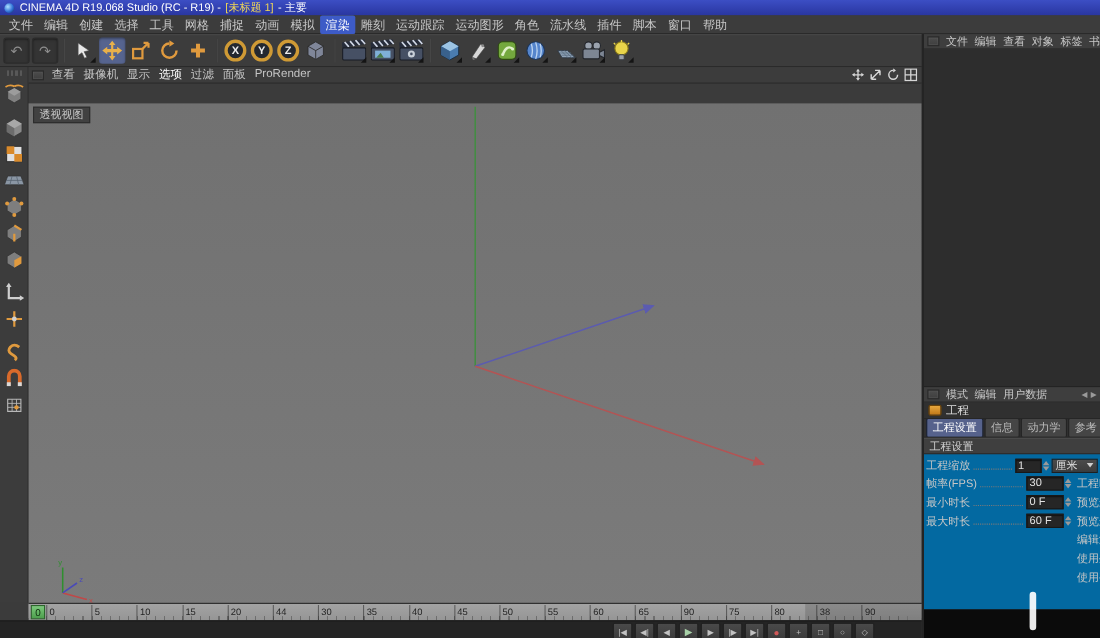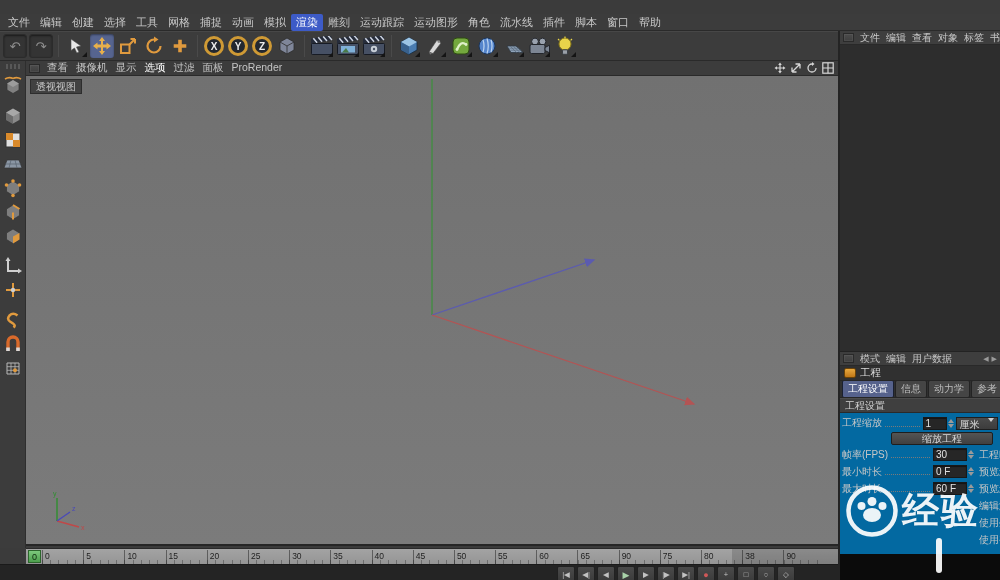--- a/index.html
+++ b/index.html
@@ -37,21 +37,21 @@
   .pal.gap{margin-top:7px}
 
   
   .vp-menubar{position:absolute;left:26px;top:30px;right:0;height:15px;background:#3c3c3c;border-bottom:1px solid #2a2a2a;display:flex;align-items:center;padding:0 3px}
   .vp-menubar .menu-item{font-size:10.5px;color:#c4c4c4;padding:0 4px;white-space:nowrap}
   .vp-menubar .menu-item.bright{color:#ffffff}
   .vp-nav{margin-left:auto;display:flex;align-items:center}
   .vp-nav .nb{width:14px;height:13px;display:flex;align-items:center;justify-content:center;margin-left:2px}
   .grip{width:11px;height:9px;margin-right:3px;background:linear-gradient(#4c4c4c,#3f3f3f);border:1px solid #2a2a2a;box-shadow:inset 0 0 0 1px rgba(255,255,255,.06);flex:none}
 
-  .viewport{position:absolute;left:26px;top:45px;right:0;height:470px;background:linear-gradient(#717171,#7b7b7b);border-bottom:2px solid #262626;overflow:hidden}
+  .viewport{position:absolute;left:26px;top:63px;right:0;height:470px;background:linear-gradient(#717171,#7b7b7b);border-bottom:2px solid #262626;overflow:hidden}
   .vp-label{position:absolute;left:4px;top:3px;background:rgba(56,56,56,.85);border:1px solid #2d2d2d;color:#c8c8c8;font-size:10px;line-height:13px;padding:0 5px;z-index:2}
   .axes{position:absolute;left:0;top:0}
   .gizmo{position:absolute;left:18px;bottom:12px}
 
   
   .ruler{position:absolute;left:26px;top:517px;right:0;height:16px;background:linear-gradient(#a3a3a3,#959595);border-top:1px solid #2a2a2a;overflow:hidden}
   .marker{position:absolute;left:2px;top:1px;width:13px;height:13px;background:linear-gradient(#7cc97c,#4d9f4d);border:1px solid #2c662c;color:#0c2a0c;font-size:9px;display:flex;align-items:center;justify-content:center;z-index:3}
   .cells{position:absolute;left:16px;top:0;bottom:0;display:flex;z-index:1}
   .cell{width:41.2px;flex:none;position:relative;font-size:8.5px;color:#1f1f1f;line-height:14px;padding-left:3px}
   .cell::before{content:"";position:absolute;left:0;top:1px;bottom:0;width:1px;background:rgba(40,40,40,.55)}
@@ -84,37 +84,41 @@
   .f-left{display:flex;align-items:center;width:132px;flex:none}
   .noleft .f-left{visibility:hidden}
   .f-label{flex:none}
   .leader{flex:1;height:0;border-bottom:1px dotted #7a7a7a;margin:0 3px;position:relative;top:3px;min-width:4px}
   .f-field{width:34px;height:13px;background:#262626;border:1px solid #181818;box-shadow:inset 0 1px 1px rgba(0,0,0,.5);color:#e2e2e2;padding:0 2px;line-height:11px;flex:none;overflow:hidden}
   .scale-row .f-field{width:24px}
   .stepper{display:inline-flex;flex-direction:column;justify-content:center;gap:1px;margin-left:1px;flex:none}
   .stepper i{display:block;width:0;height:0;border-left:3px solid transparent;border-right:3px solid transparent}
   .stepper .up{border-bottom:4px solid #9a9a9a}
   .stepper .dn{border-top:4px solid #9a9a9a}
-  .combo{margin-left:2px;flex:1;height:13px;background:linear-gradient(#4b4b4b,#3c3c3c);border:1px solid #1e1e1e;display:flex;align-items:flex-start;justify-content:space-between;padding:0 3px;color:#ddd}
+  .combo{margin-left:2px;flex:1;height:13px;background:linear-gradient(#4b4b4b,#3c3c3c);border:1px solid #1e1e1e;display:flex;align-items:center;justify-content:space-between;padding:0 3px;color:#ddd}
   .caret{width:0;height:0;border-left:3px solid transparent;border-right:3px solid transparent;border-top:4px solid #cfcfcf}
   .btn-row{height:15px}
   .scale-btn{margin-left:auto;margin-right:5px;width:102px;height:13px;font-size:10px;font-family:inherit;background:linear-gradient(#545454,#404040);color:#d8d8d8;border:1px solid #1e1e1e;border-radius:2px;line-height:10px;padding:0}
   .f-right{margin-left:5px;color:#c6c6c6}
   .right-black{flex:1;background:#0b0b0b}
 
   
   .watermark{position:absolute;left:845px;top:484px;display:flex;align-items:center;z-index:50;opacity:.92;pointer-events:none}
   .wm-text{color:#fff;font-size:37px;font-weight:bold;margin-left:3px;letter-spacing:2px;text-shadow:0 0 2px rgba(0,0,0,.15)}
   .wm-bar{position:absolute;left:936px;top:538px;width:6px;height:35px;background:#fff;border-radius:3px;z-index:51;opacity:.92;pointer-events:none}
 </style>
 </head>
 <body>
 
 <div class="app">
 
+  <div class="titlebar">
+    <span class="c4d-logo"></span>
+    <span class="title-text"><span>CINEMA 4D R19.068 Studio (RC - R19) -</span><span class="doc">[未标题 1]</span><span>- 主要</span></span>
+  </div>
 
   <div class="menubar">
 
   <span class="menu-item">文件</span>
       <span class="menu-item">编辑</span>
       <span class="menu-item">创建</span>
       <span class="menu-item">选择</span>
       <span class="menu-item">工具</span>
       <span class="menu-item">网格</span>
       <span class="menu-item">捕捉</span>
@@ -412,21 +416,21 @@
 
     <div class="ruler">
       <span class="minors"></span>
       <span class="marker">0</span>
       <span class="cells">
           <span class="cell">0</span>
           <span class="cell">5</span>
           <span class="cell">10</span>
           <span class="cell">15</span>
           <span class="cell">20</span>
-          <span class="cell">25</span>
+          <span class="cell">44</span>
           <span class="cell">30</span>
           <span class="cell">35</span>
           <span class="cell">40</span>
           <span class="cell">45</span>
           <span class="cell">50</span>
           <span class="cell">55</span>
           <span class="cell">60</span>
           <span class="cell">65</span>
           <span class="cell">90</span>
           <span class="cell">75</span>
@@ -504,23 +508,20 @@
         <span class="f-field">1</span>
         <span class="stepper">
             <i class="up"></i>
             <i class="dn"></i>
           </span>
         <span class="combo">
             <span>厘米</span>
             <i class="caret"></i>
           </span>
       </div>
-      <div class="f-row btn-row">
-        <button class="scale-btn">缩放工程</button>
-      </div>
       <div>
 
           <div class="f-row">
             <span class="f-left">
               <span class="f-label">帧率(FPS)</span>
               <span class="leader"></span>
               <span class="f-field">30</span>
               <span class="stepper">
                 <i class="up"></i>
                 <i class="dn"></i>
@@ -592,25 +593,15 @@
               </span>
             </span>
             <span class="f-right">使用变形器</span>
           </div>
         </div>
     </div>
 
     <div class="right-black"></div>
   </div>
 
-  <div class="watermark">
-    <svg width="54" height="54" viewBox="0 0 54 54">
-      <circle cx="27" cy="27" r="23.5" fill="none" stroke="#ffffff" stroke-width="4.5"></circle>
-      <ellipse cx="27" cy="31" rx="9" ry="7" fill="#ffffff"></ellipse>
-      <circle cx="16.5" cy="22" r="4" fill="#ffffff"></circle>
-      <circle cx="27" cy="17.5" r="4.5" fill="#ffffff"></circle>
-      <circle cx="37.5" cy="22" r="4" fill="#ffffff"></circle>
-    </svg>
-    <span class="wm-text">经验</span>
-  </div>
   <div class="wm-bar"></div>
 
 </div>
 
 </body></html>

